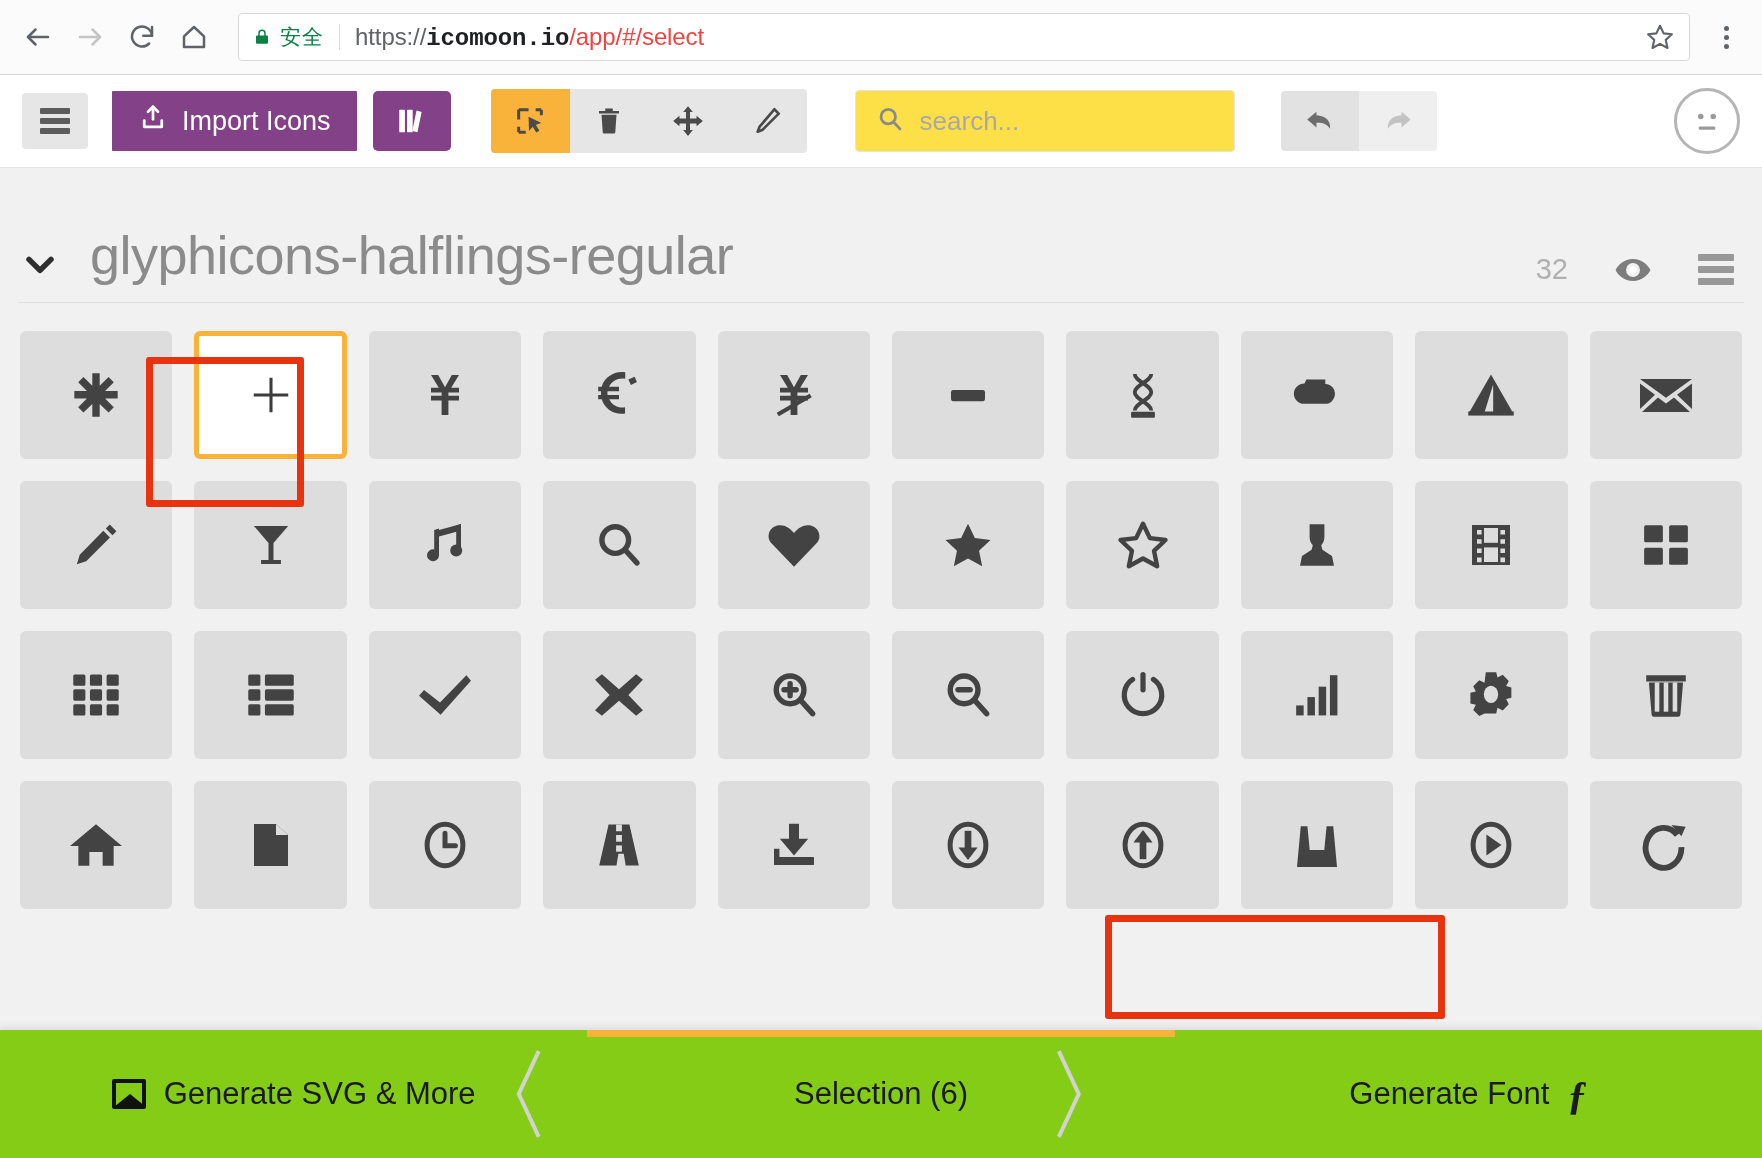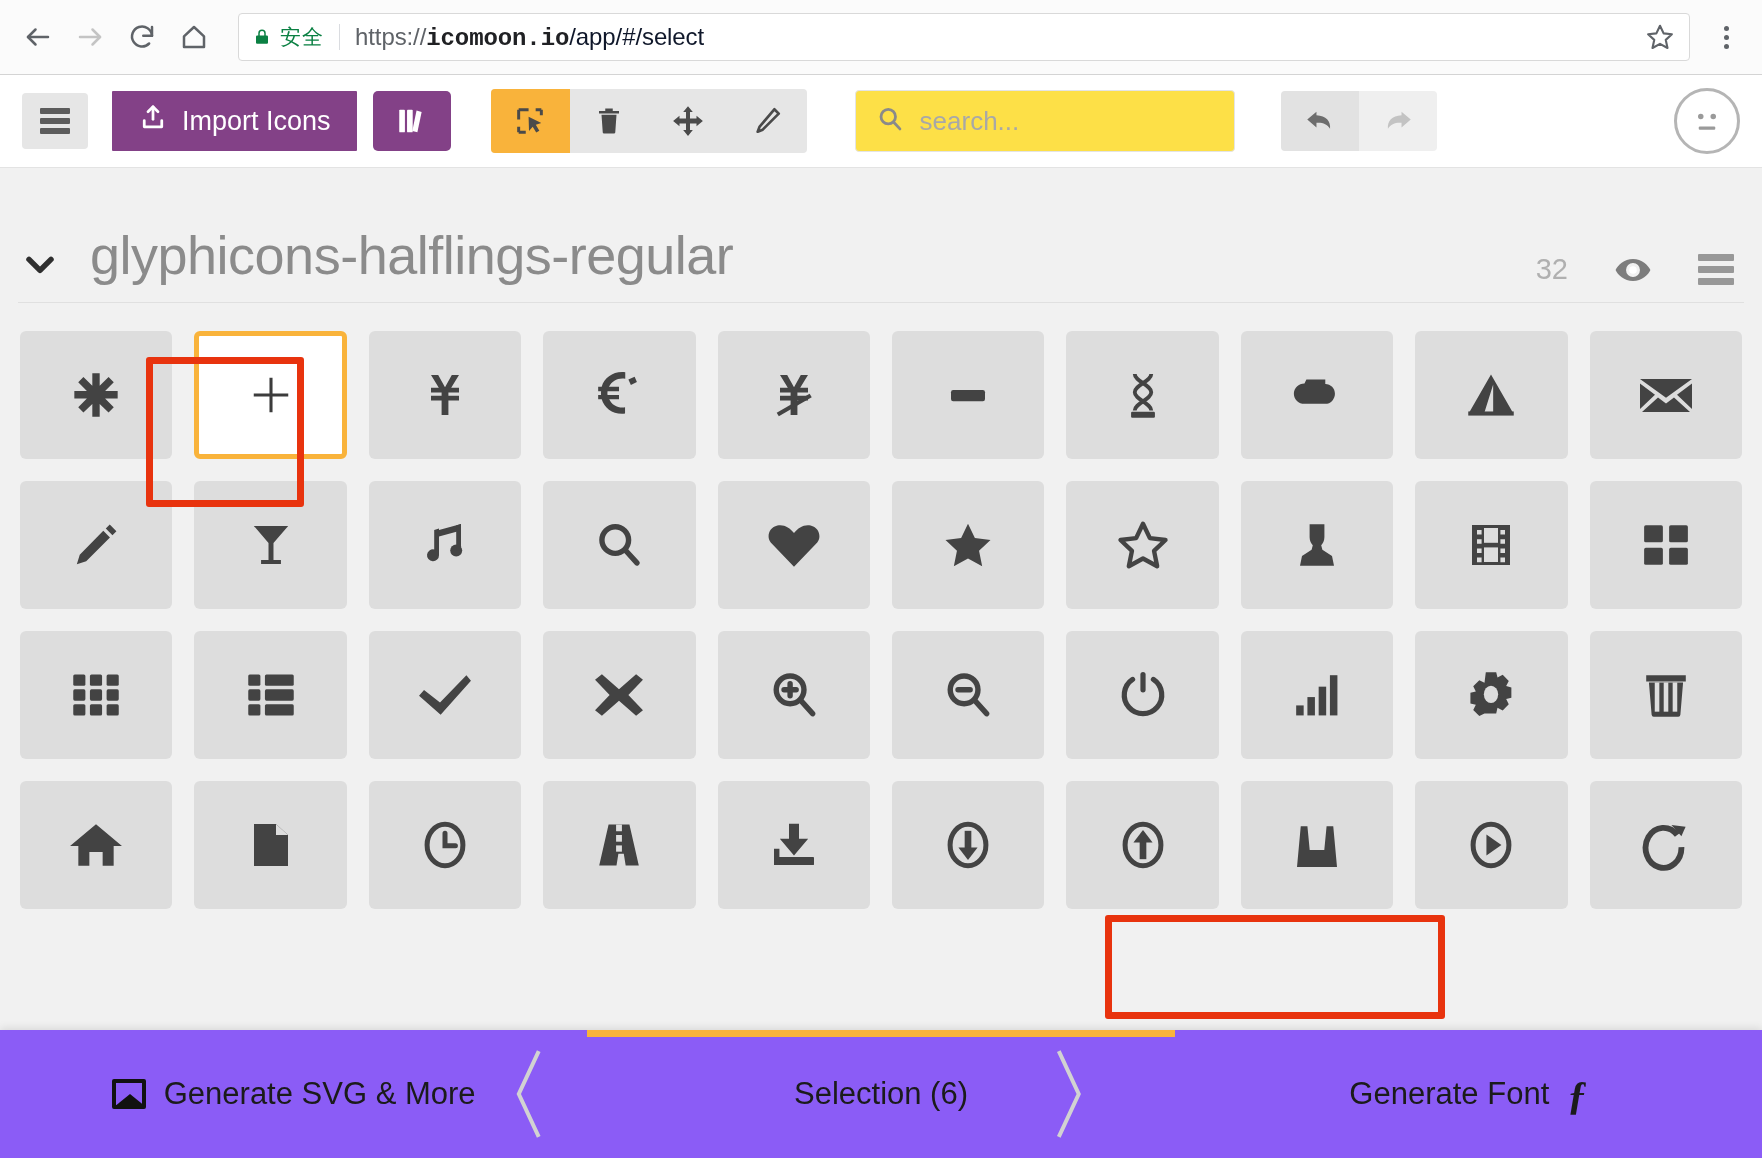--- a/index.html
+++ b/index.html
@@ -57,21 +57,21 @@
   }
   .url-text {
     font-size: 24px;
     color: #5f6368;
     white-space: nowrap;
     overflow: hidden;
     letter-spacing: -0.1px;
   }
   .url-text .u-scheme { color: #5f6368; }
   .url-text .u-host { color: #202124; font-weight: bold; font-family: Liberation Mono, monospace; }
-  .url-text .u-path { color: #0f172a; }
+  .url-text .u-path { color: #ef4444; }
   .omni-star { margin-left: auto; color: #5f6368; display: flex; align-items: center; padding-left: 12px; }
   .chrome-menu {
     width: 44px; height: 48px;
     display: flex; flex-direction: column; align-items: center; justify-content: center;
     gap: 4px; flex: none;
   }
   .chrome-menu span {
     width: 5px; height: 5px; border-radius: 50%; background: #5f6368; display: block;
   }
 
@@ -238,21 +238,21 @@
     z-index: 40;
   }
   #annot-plus { left: 146px; top: 357px; width: 158px; height: 150px; }
   #annot-genfont { left: 1105px; top: 915px; width: 340px; height: 104px; }
 
   
   .bottom-bar {
     position: absolute;
     left: 0; bottom: 0;
     width: 1762px; height: 128px;
-    background: #8b5cf6;
+    background: #84cc16;
     box-shadow: 0 -2px 8px rgba(0,0,0,0.10);
     display: flex;
     align-items: stretch;
     z-index: 30;
   }
   .bb-cell {
     flex: 1 1 0;
     display: flex;
     align-items: center;
     justify-content: center;

